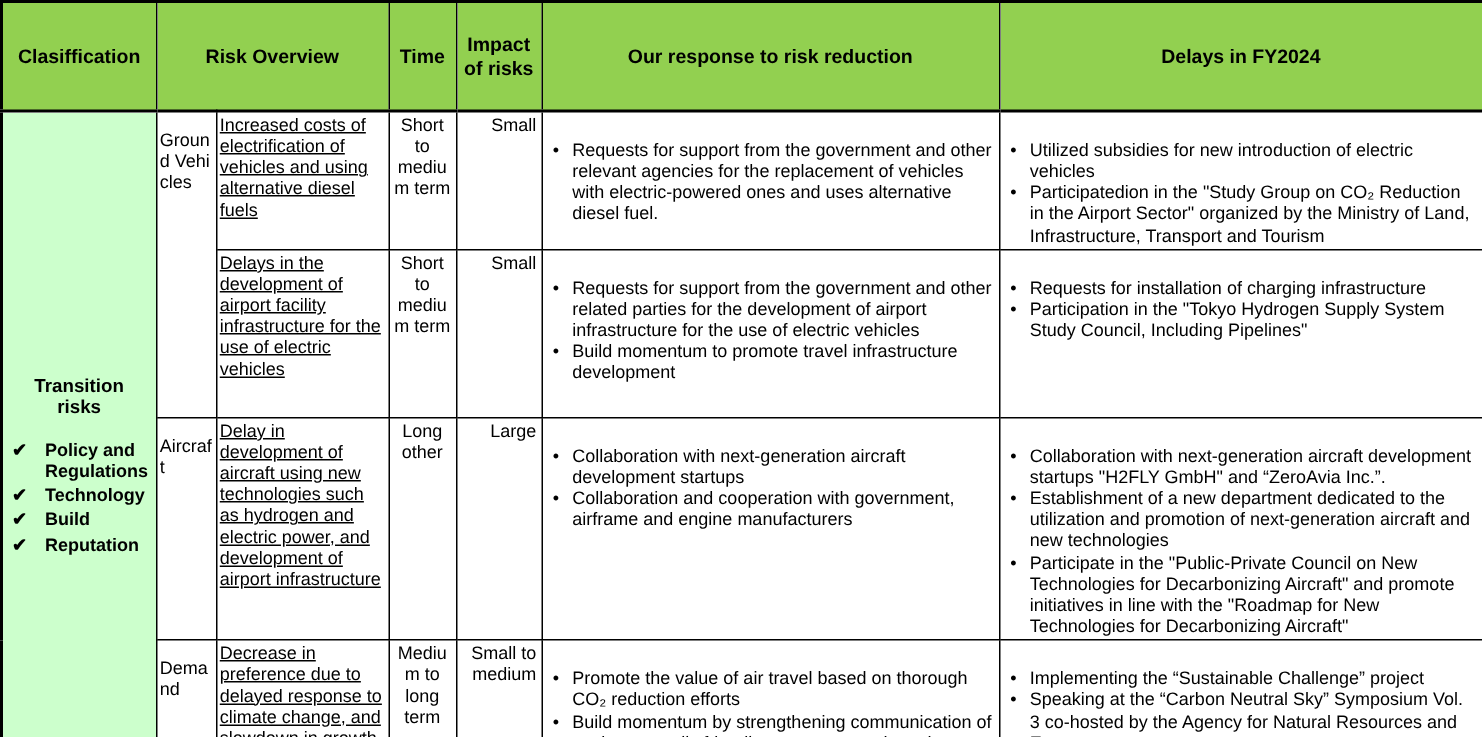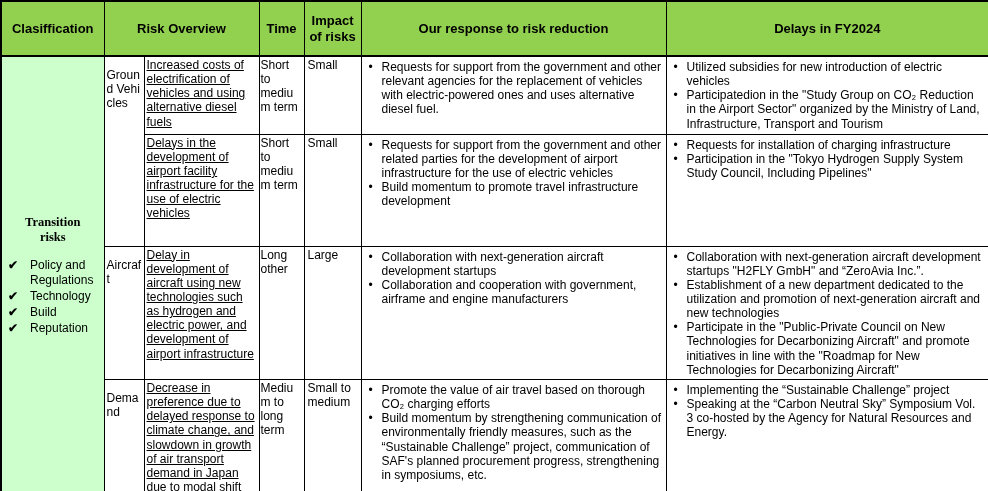--- a/index.html
+++ b/index.html
@@ -32,53 +32,52 @@
     background:#CCFFCC;
     vertical-align:middle;
     padding:4px 2px;
   }
   .cls-title {
     font-weight:bold;
     text-align:center;
     max-width:72px;
     margin:0 auto 14px auto;
     font-size:12.5px;
-    font-family:Liberation Serif, serif;
   }
   .check-item { display:flex; margin:0 0 2px 4px; text-align:left; }
   .check-glyph { flex:0 0 22px; width:22px; font-weight:bold; }
-  .check-label { flex:1; }
+  .check-label { flex:1;font-weight:bold; }
   td.cat {
     font-weight:normal;
     text-align:left;
     word-break:break-all;
     padding:11px 2px;
   }
   td.risk { padding:1px 2px;text-decoration:underline; }
-  td.time { padding:1px 1px; }
-  td.impact { text-align:left;margin-top:23px; }
-  td.resp, td.act { padding:3px 4px 2px 1px; }
+  td.time { text-align:center; padding:1px 1px; }
+  td.impact { text-align:right;margin-top:23px; }
+  td.resp, td.act { padding:18px 4px 2px 1px; }
   .bullet { position:relative; padding-left:19px; margin:0; }
   .bullet::before { content:"\2022"; position:absolute; left:6px; top:0; }
 </style>
 </head>
 <body>
 
 <table class="risk-table">
   <colgroup>
     <col style="width:103px">
       <col style="width:40px">
       <col style="width:115px">
     <col style="width:45px">
       <col style="width:57px">
       <col style="width:305px">
       <col style="width:323px">
   </colgroup>
   <thead>
-    <tr style="height:55px">
+    <tr style="height:73px">
       <th>Clasiffication</th>
       <th colspan="2">Risk Overview</th>
       <th>Time</th>
       <th>Impact of risks</th>
       <th>Our response to risk reduction</th>
       <th>Delays in FY2024</th>
     </tr>
   </thead>
   <tbody>
     <tr style="height:78px">
@@ -142,21 +141,21 @@
         <div class="bullet">Establishment of a new department dedicated to the utilization and promotion of next-generation aircraft and new technologies</div>
         <div class="bullet">Participate in the "Public-Private Council on New Technologies for Decarbonizing Aircraft" and promote initiatives in line with the "Roadmap for New Technologies for Decarbonizing Aircraft"</div>
       </td>
     </tr>
     <tr style="height:116px">
       <td class="cat">Demand</td>
       <td class="risk">Decrease in preference due to delayed response to climate change, and slowdown in growth of air transport demand in Japan due to modal shift</td>
       <td class="time">Medium to long term</td>
       <td class="impact">Small to medium</td>
       <td class="resp">
-        <div class="bullet">Promote the value of air travel based on thorough CO₂ charging efforts</div>
+        <div class="bullet">Promote the value of air travel based on thorough CO₂ reduction efforts</div>
         <div class="bullet">Build momentum by strengthening communication of environmentally friendly measures, such as the “Sustainable Challenge” project, communication of SAF's planned procurement progress, strengthening in symposiums, etc.</div>
       </td>
       <td class="act">
         <div class="bullet">Implementing the “Sustainable Challenge” project</div>
         <div class="bullet">Speaking at the “Carbon Neutral Sky” Symposium Vol. 3 co-hosted by the Agency for Natural Resources and Energy.</div>
       </td>
     </tr>
   </tbody>
 </table>
 

